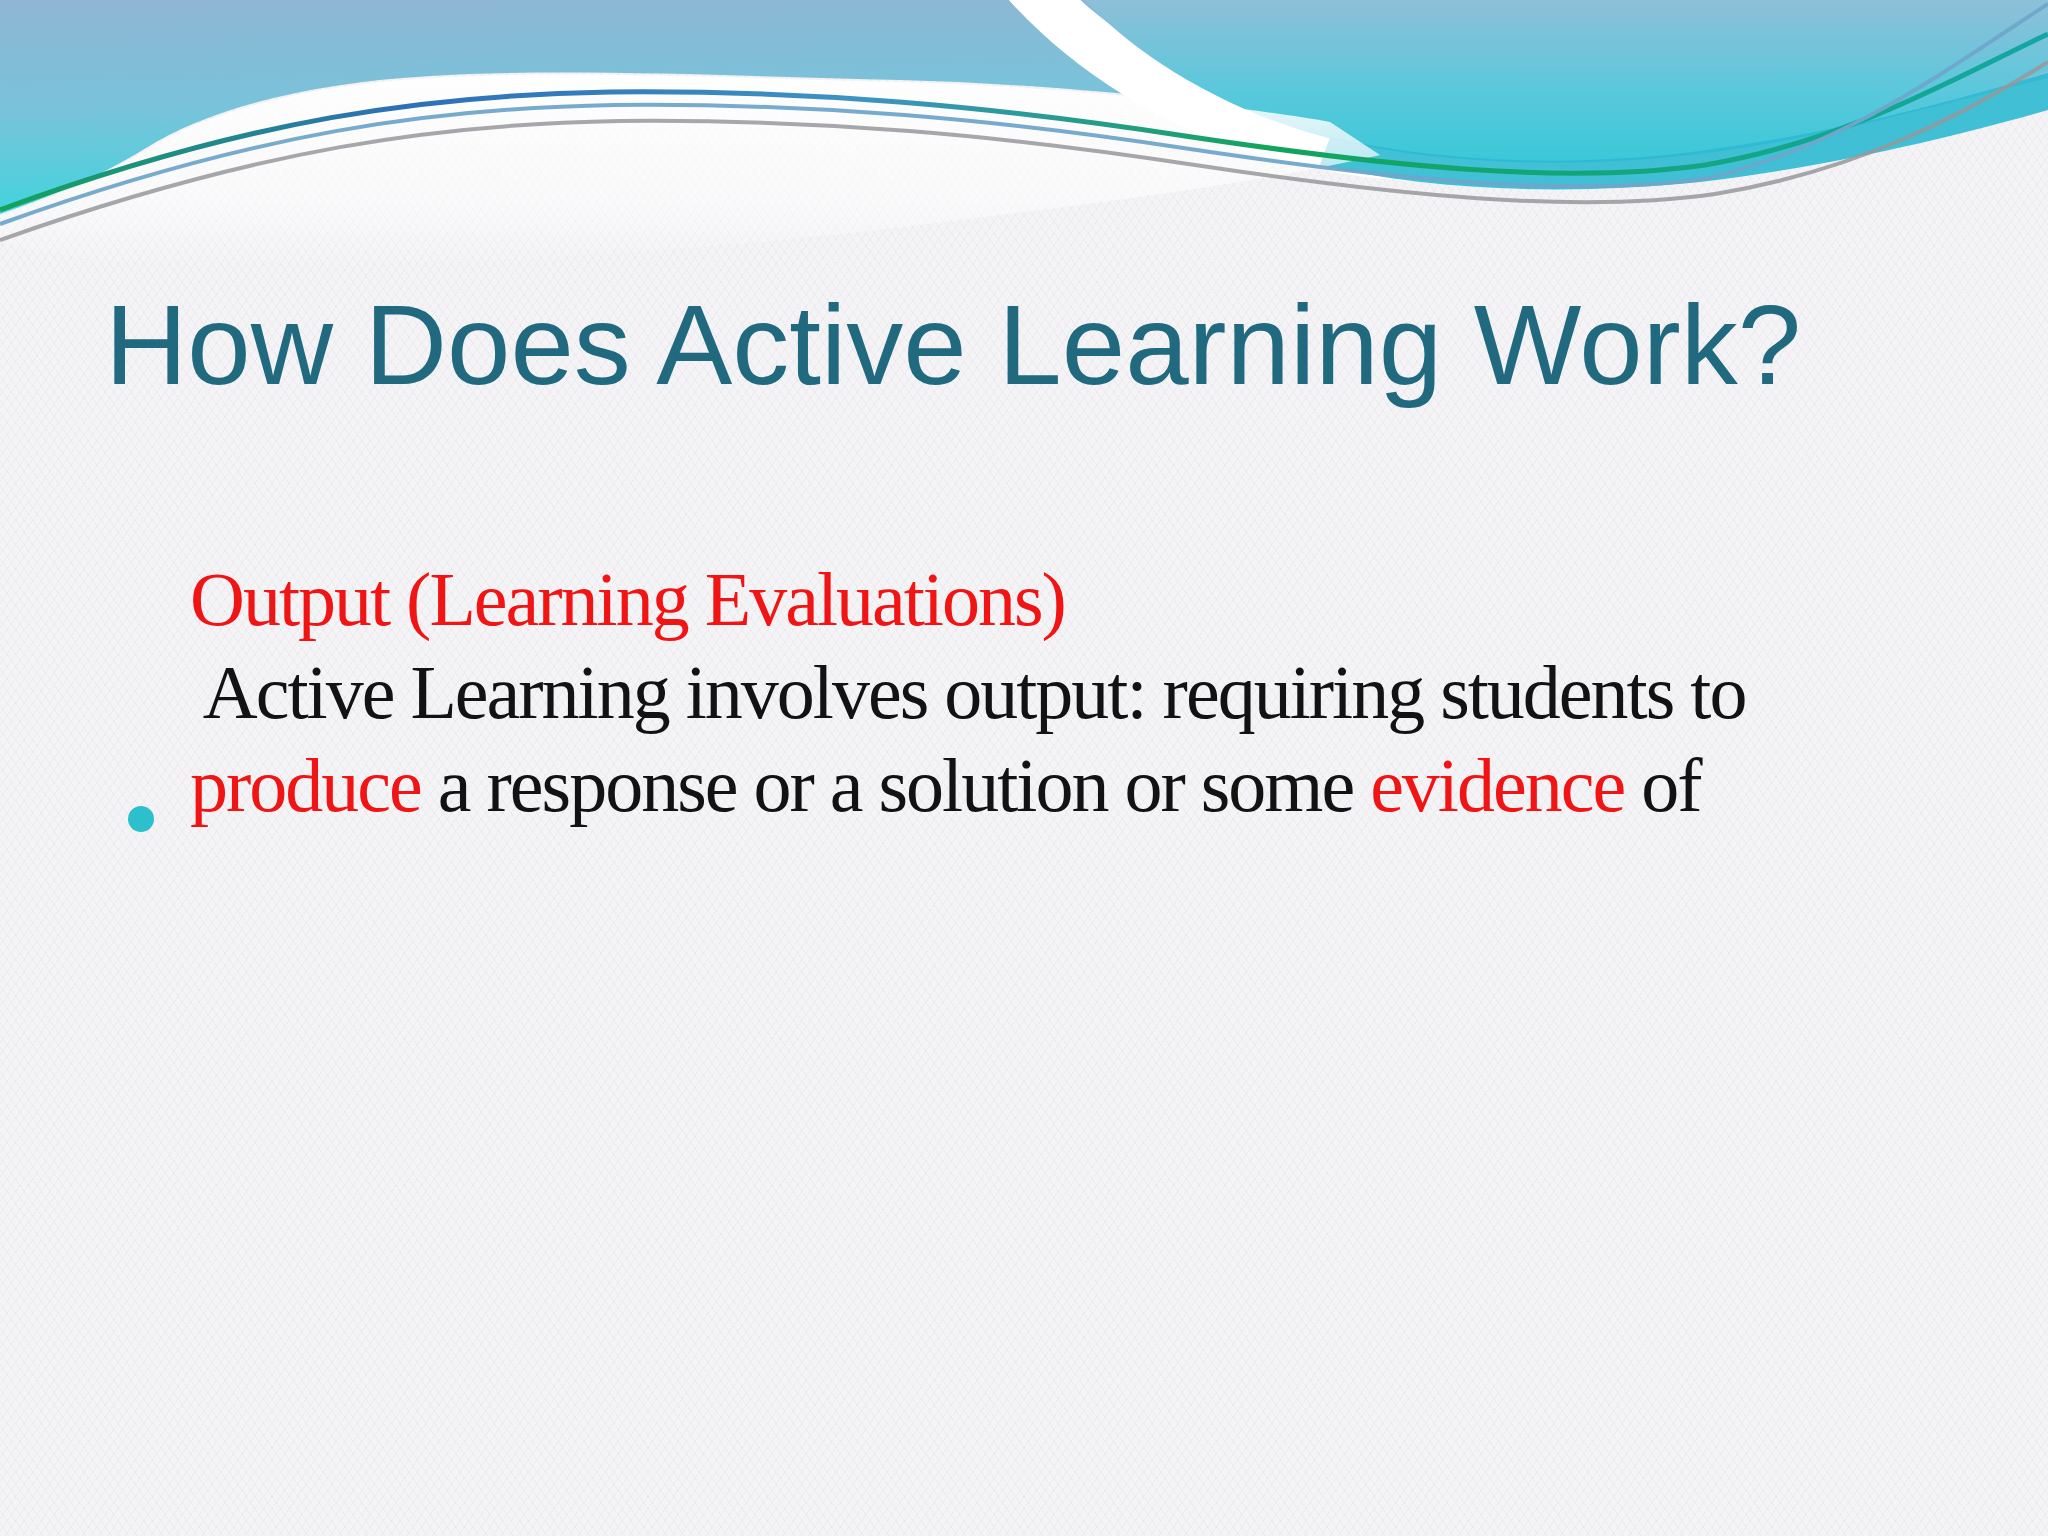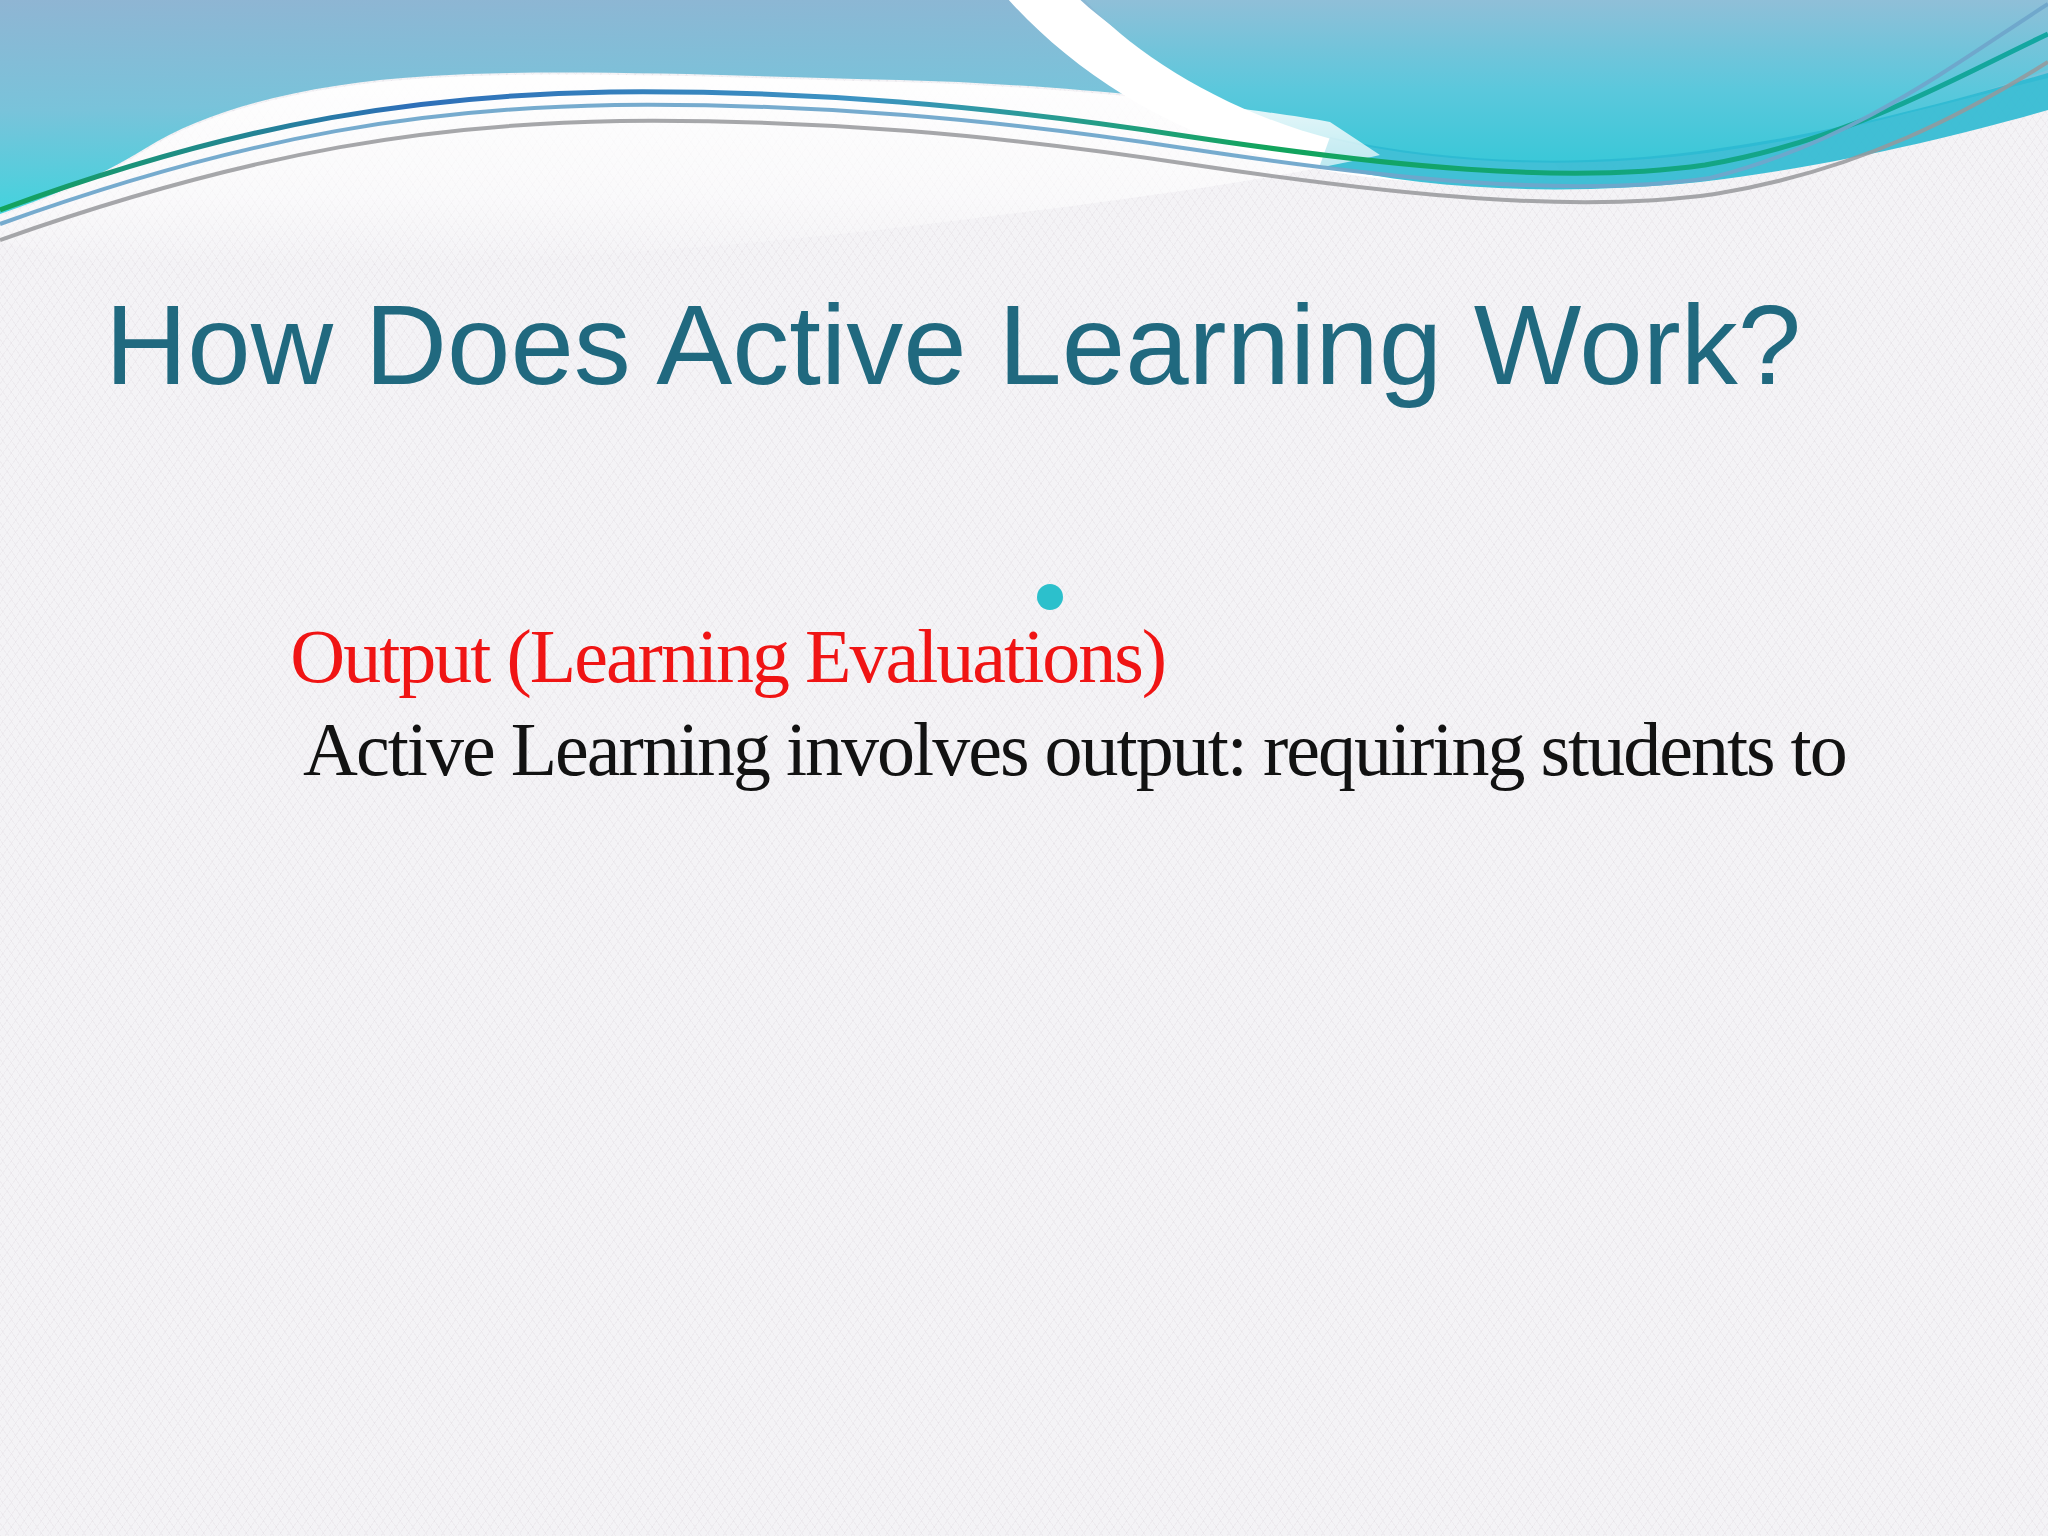--- a/index.html
+++ b/index.html
@@ -21,21 +21,21 @@
     position:absolute;left:98px;top:278px;margin:7px;
     font-size:114px;font-weight:400;line-height:1.05;letter-spacing:0;
     color:var(--title-teal,#20697f);white-space:pre;
   }
   .bullet-block{
     position:absolute;left:128px;top:553px;width:1880px;
     font-family:"Liberation Serif",serif;
     font-size:76px;line-height:93px;letter-spacing:-2px;
     color:var(--body-black,#121212);
   }
-  .bullet-row{display:flex;align-items:center;flex-direction:column;}
+  .bullet-row{display:flex;align-items:flex-end;}
   .bullet-dot{
     flex:0 0 auto;width:26px;height:26px;border-radius:50%;
     background:var(--bullet-dot-turquoise,#2cc0cc);
     margin:31px 36px 0 0;
   }
   .bullet-text{flex:1 1 auto;min-width:0;}
   .tline{white-space:pre;}
   .red{color:var(--emphasis-red,#f01414);}
 </style>
 </head>
@@ -116,17 +116,18 @@
   </svg>
 
   <h1 class="slide-title">How Does Active Learning Work?</h1>
 
   <div class="bullet-block">
     <div class="bullet-row">
       <span class="bullet-dot"></span>
       <div class="bullet-text">
         <div class="tline"><span class="red">Output (Learning Evaluations)</span></div>
         <div class="tline"><span> Active Learning involves output: requiring students to</span></div>
+        <div class="tline"><span class="red">produce</span><span> a response or a solution or some </span><span class="red">evidence</span><span> of</span></div>
       </div>
     </div>
   </div>
 
 </div>
 
 </body></html>

